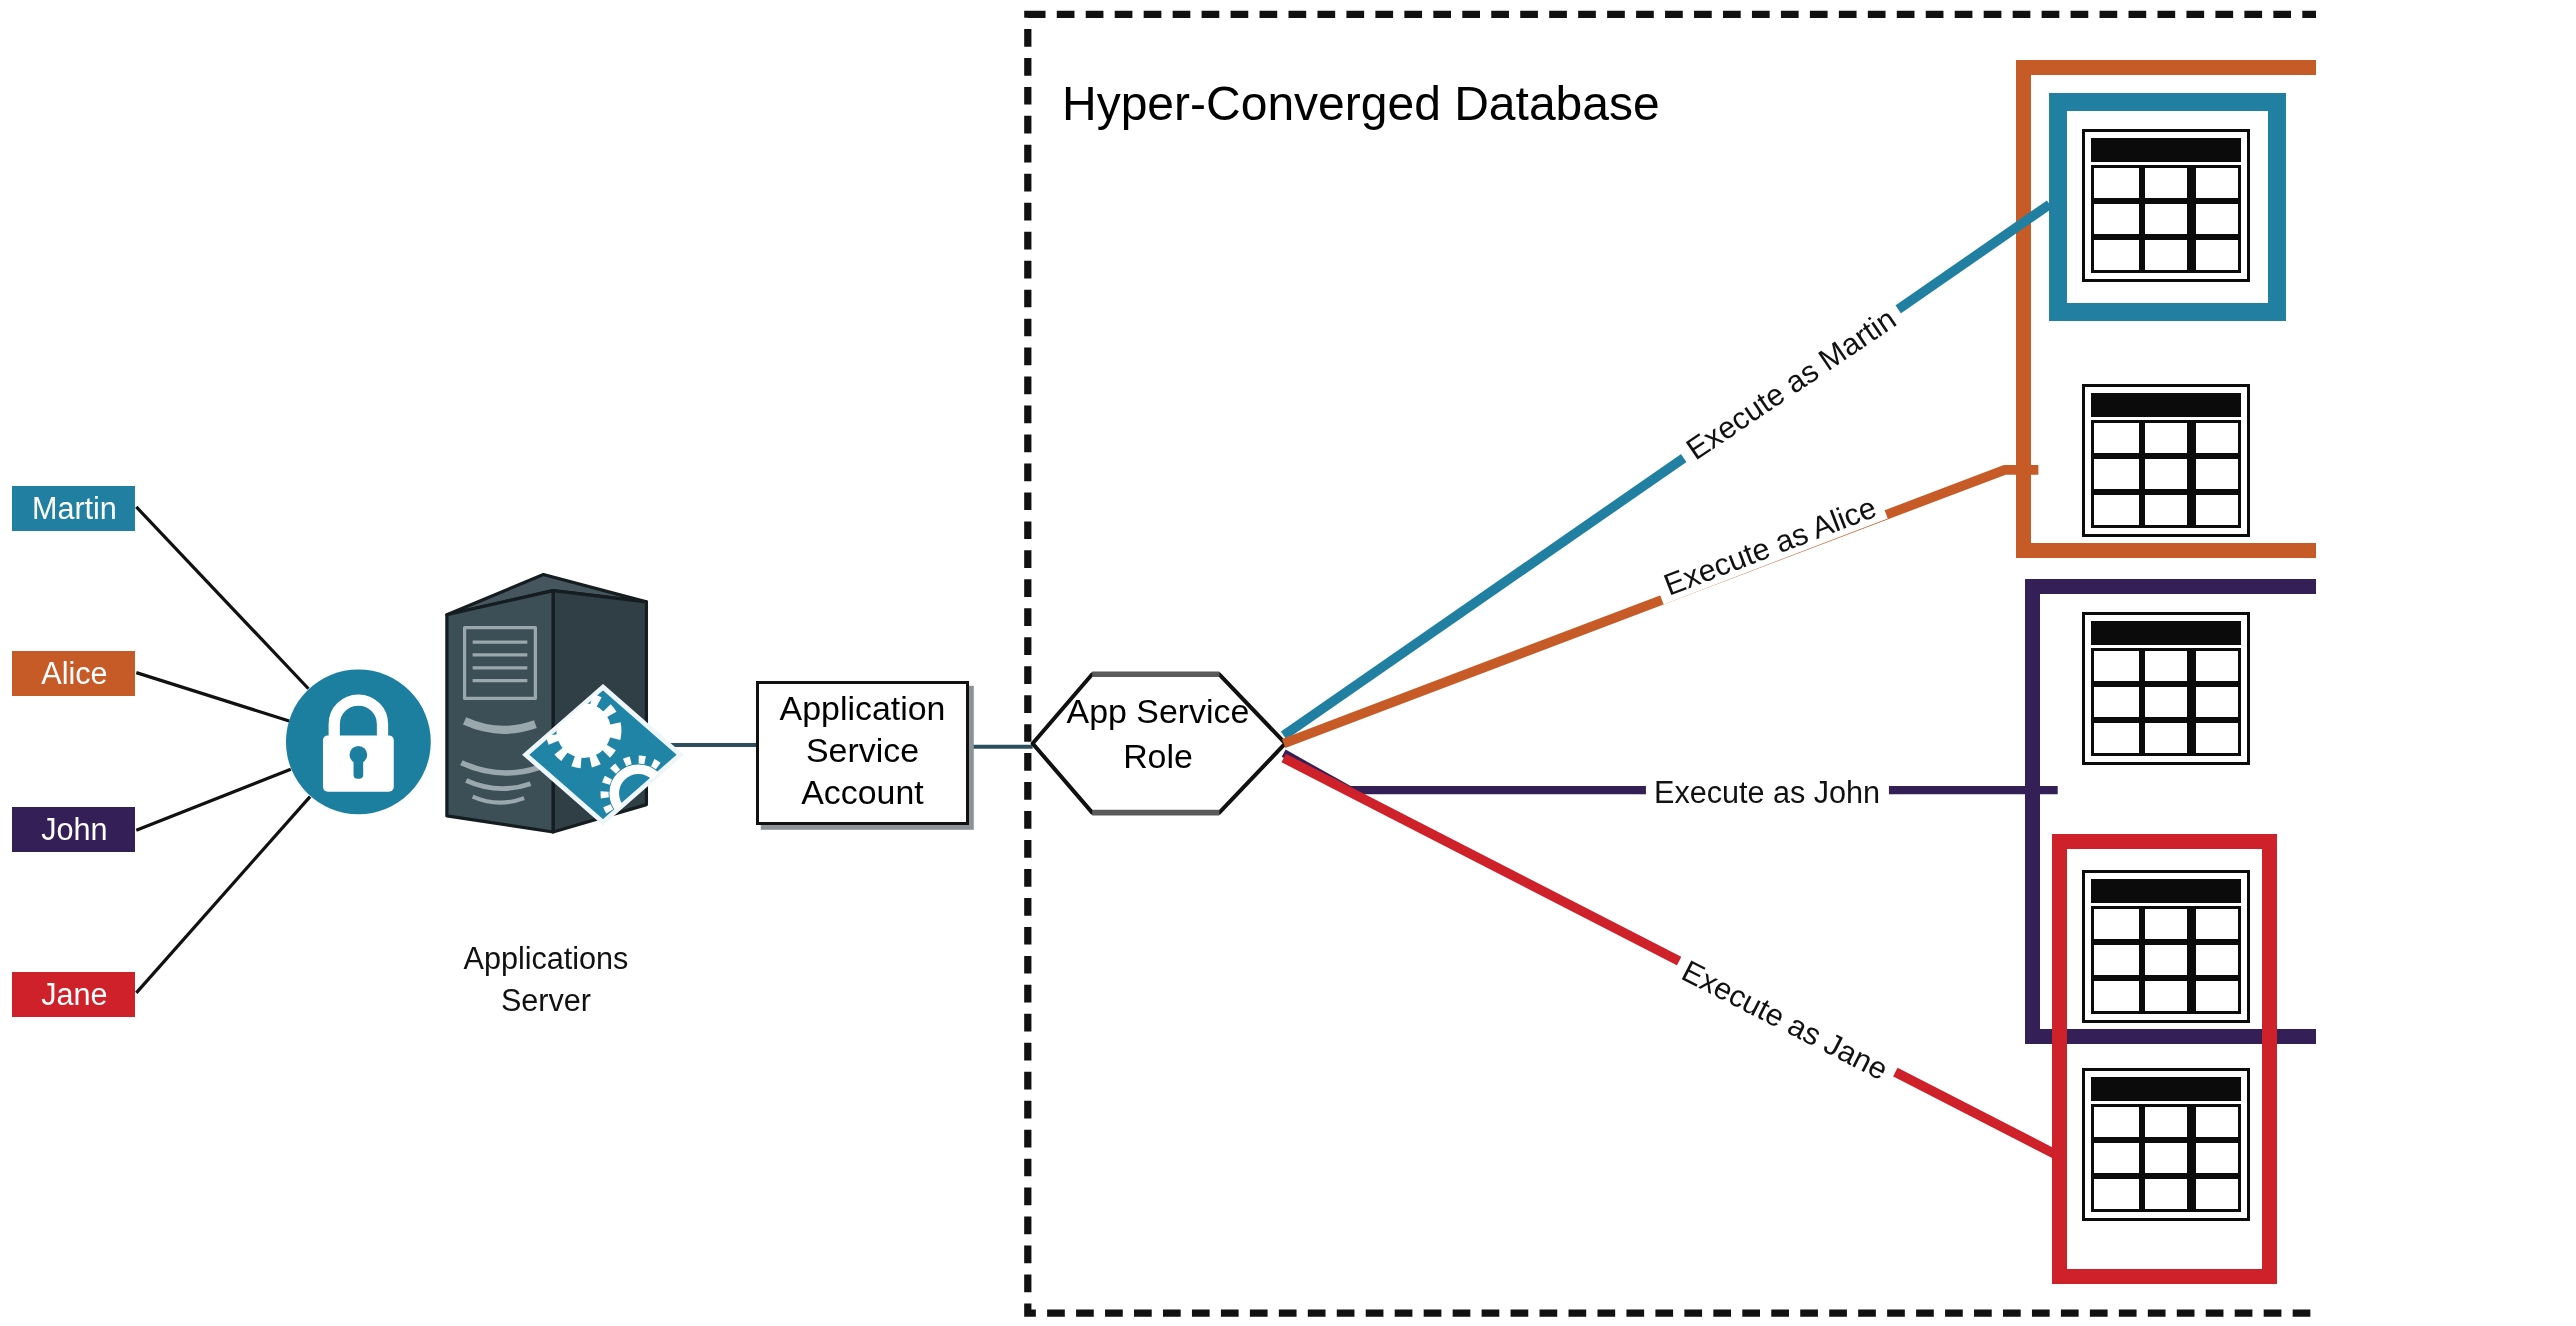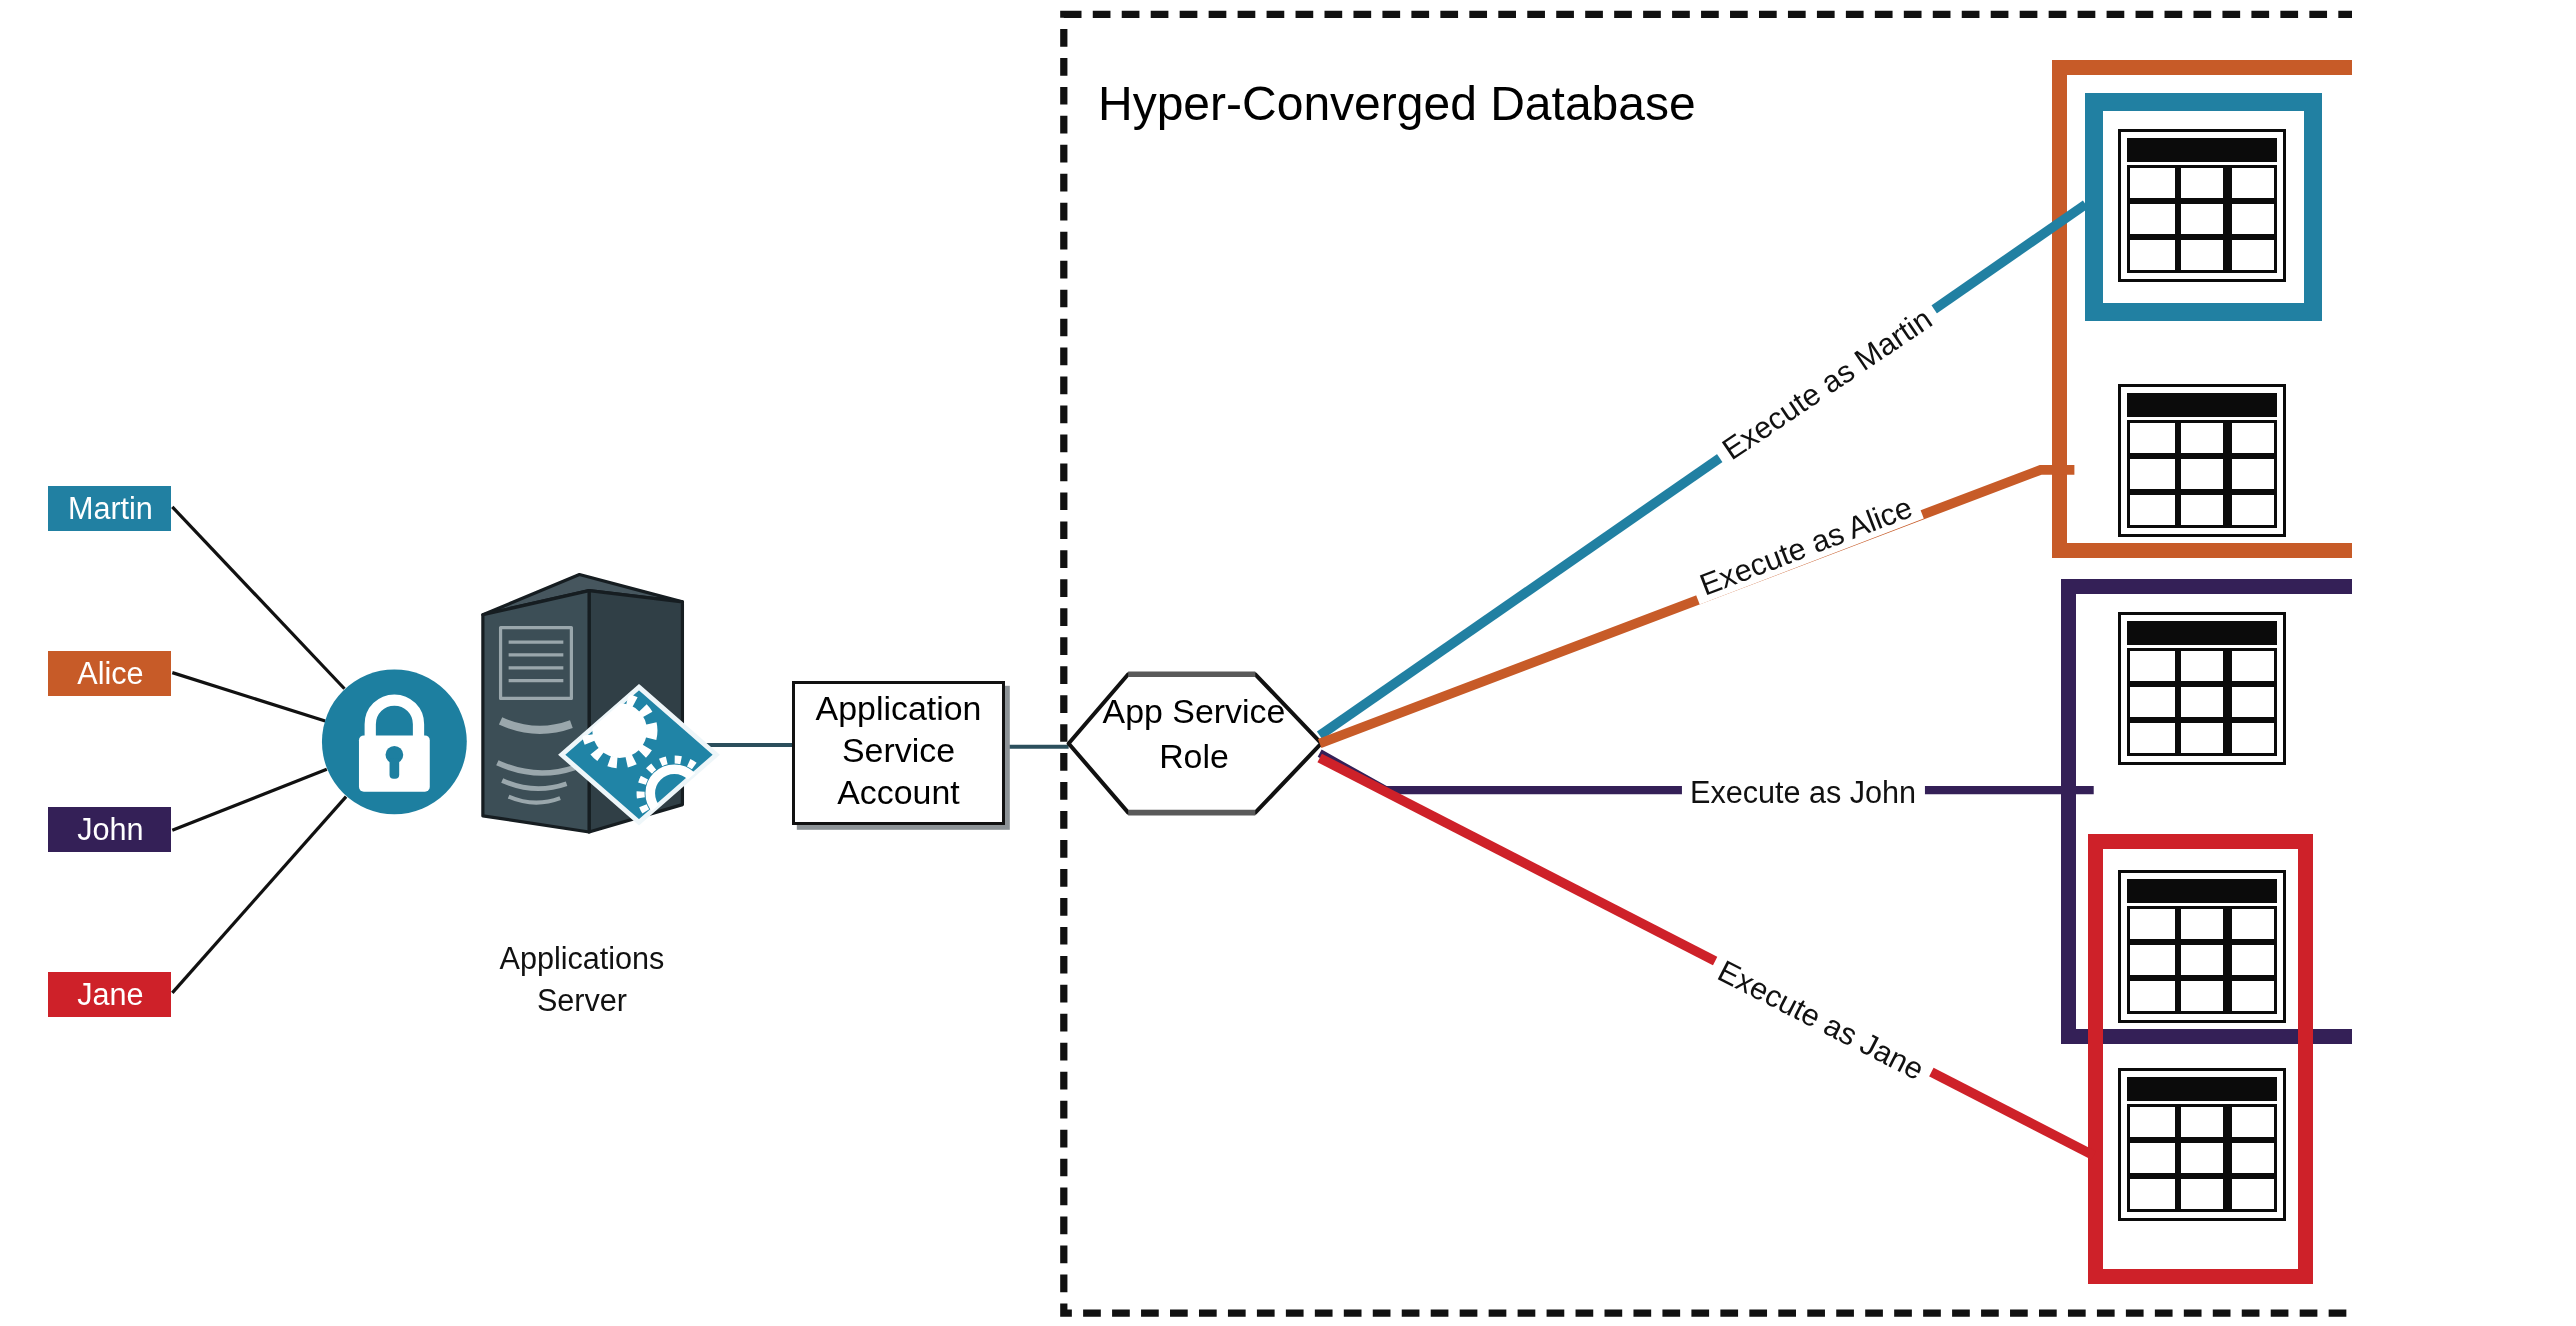--- a/index.html
+++ b/index.html
@@ -1,16 +1,16 @@
 <!DOCTYPE html>
 <html style="font-size:8.6px"><head>
 <meta charset="utf-8">
 <style>
   html,body { margin:0; padding:0; background:#ffffff; }
-  .viewport { width:2316px; height:1327px; overflow:hidden;padding-left:36px; }
+  .viewport { width:2316px; height:1327px; overflow:hidden; }
   .stage { position:relative; width:859px; height:442px; background:#fff;
            transform:scale(3); transform-origin:0 0;
            font-family:"Liberation Sans", sans-serif; }
 
   
   .user-label { position:absolute; left:4.3px; width:41px; height:15px;
                 display:flex; align-items:center; justify-content:center;
                 color:#fff; font-size:10.2px; }
   .user-martin { top:162px; background:#2180a2; }
   .user-alice  { top:217px; background:#c75b28; }

